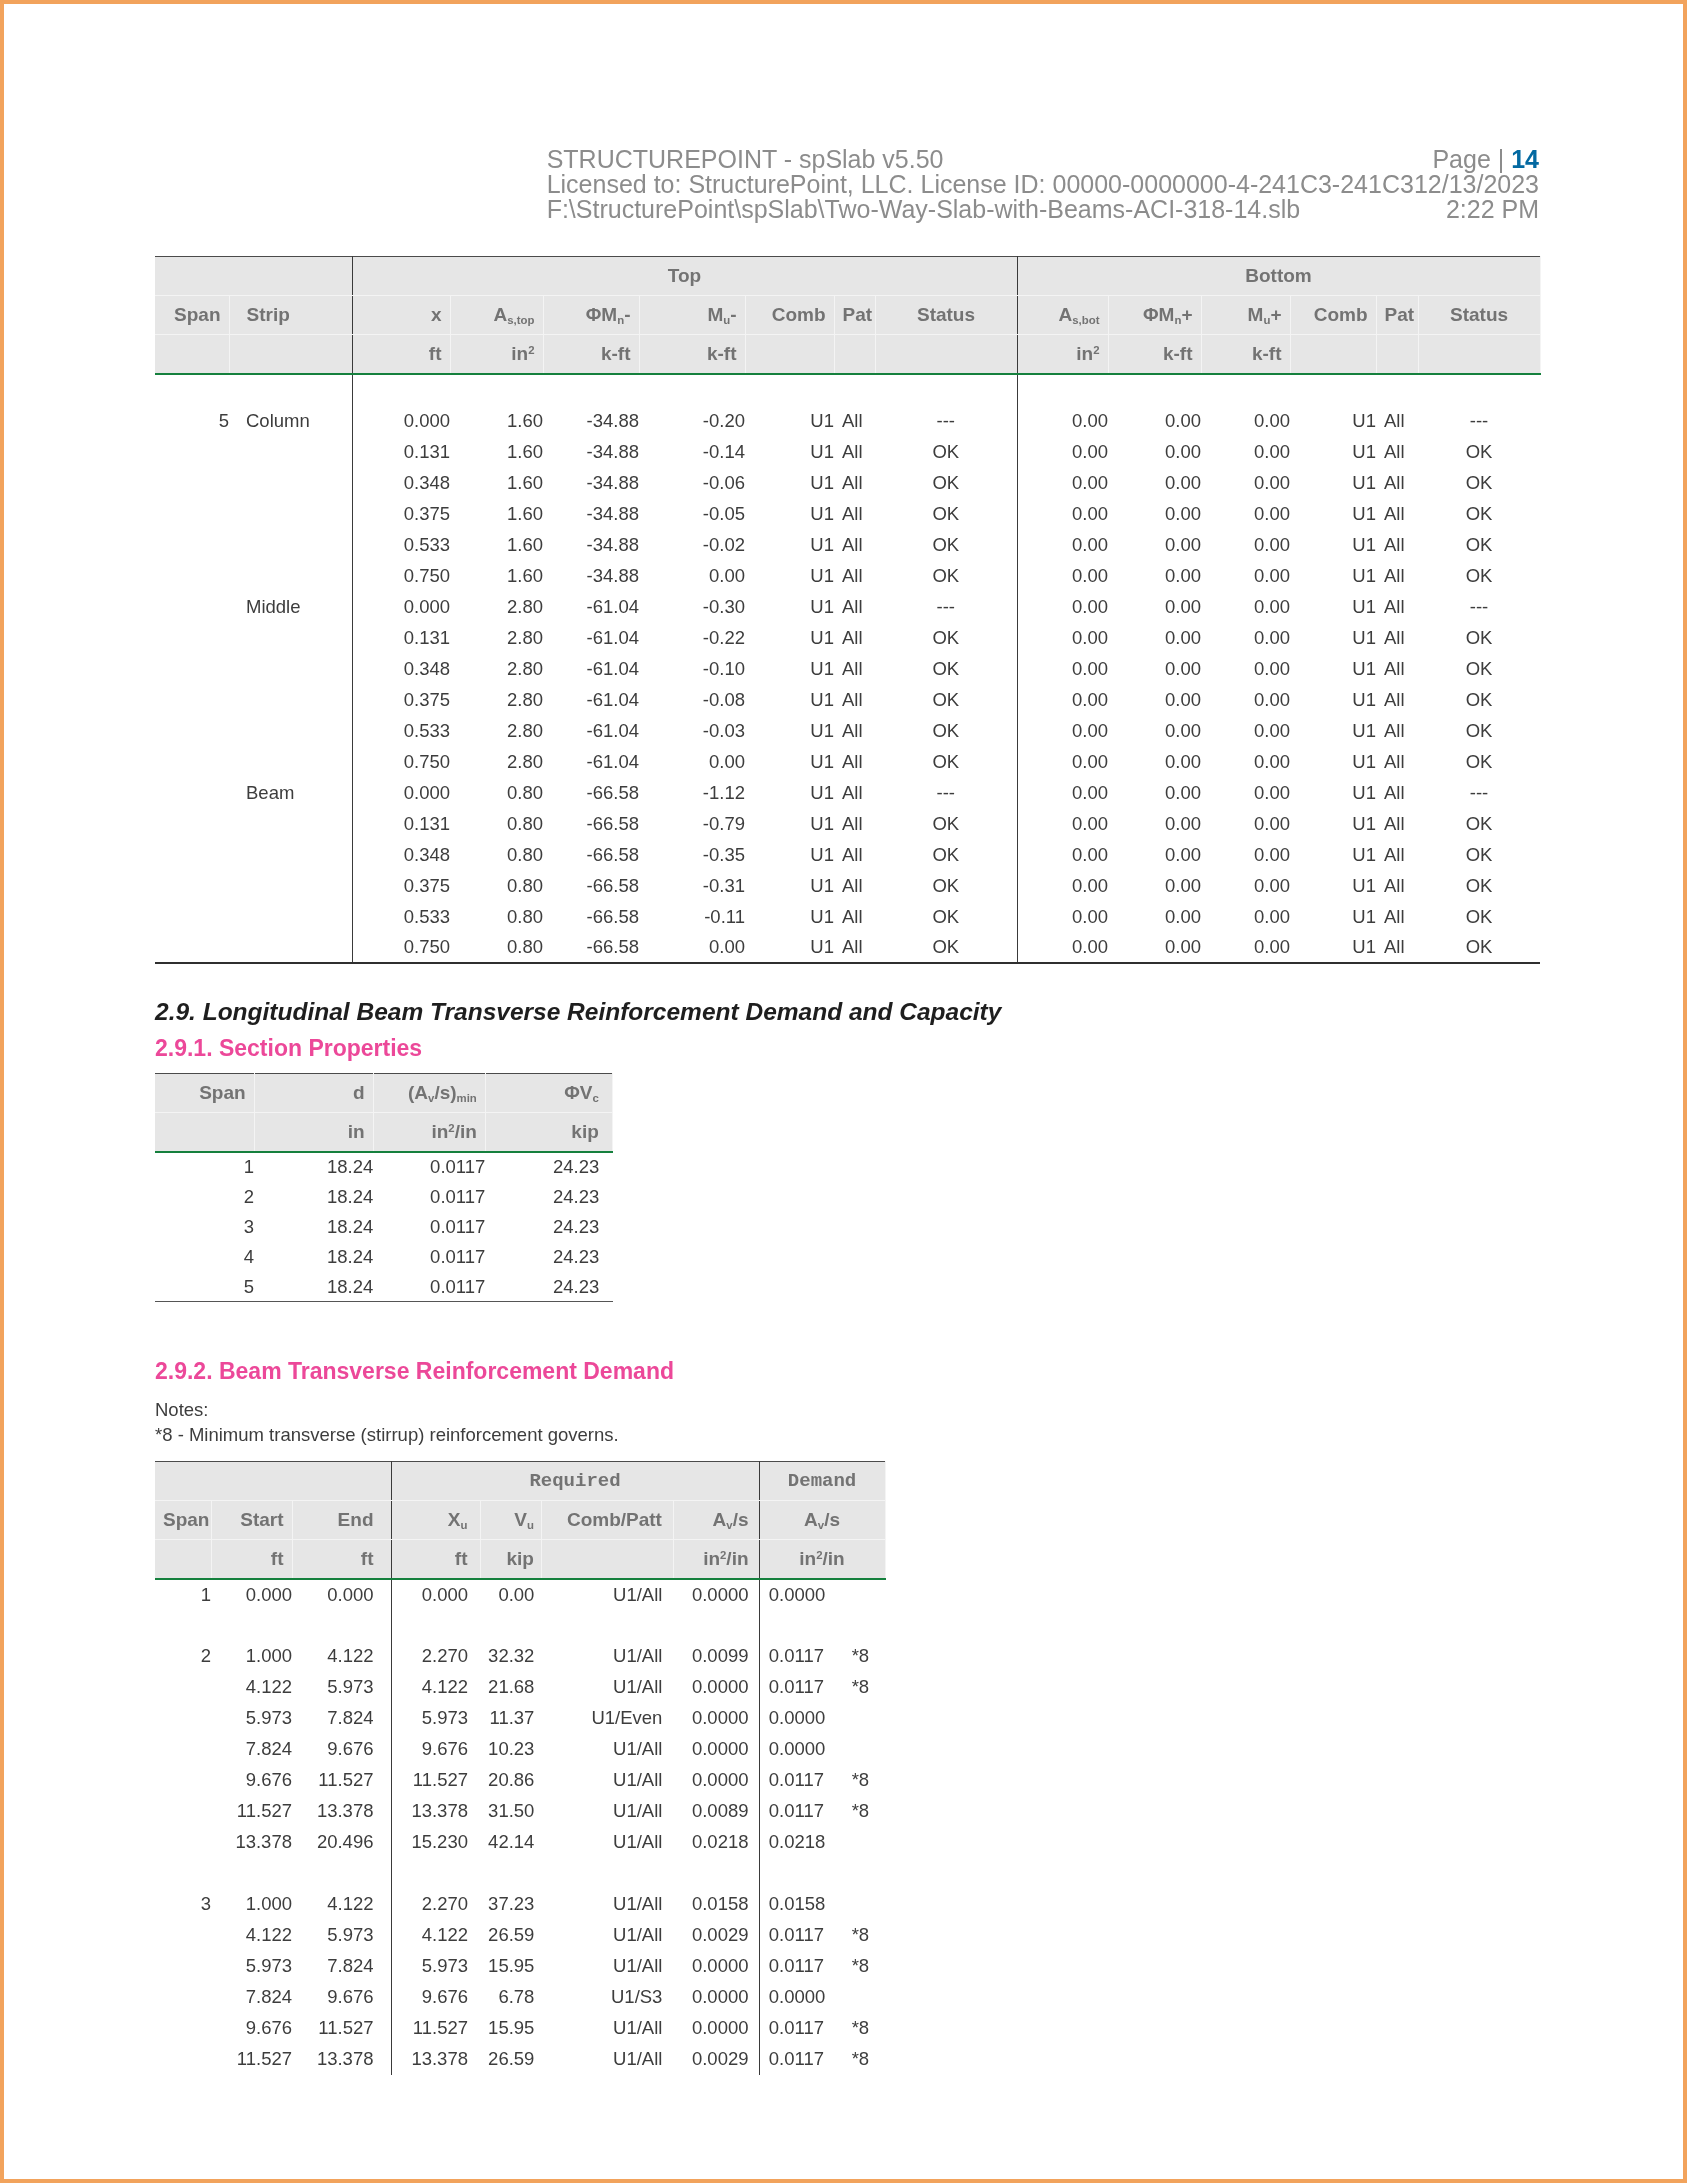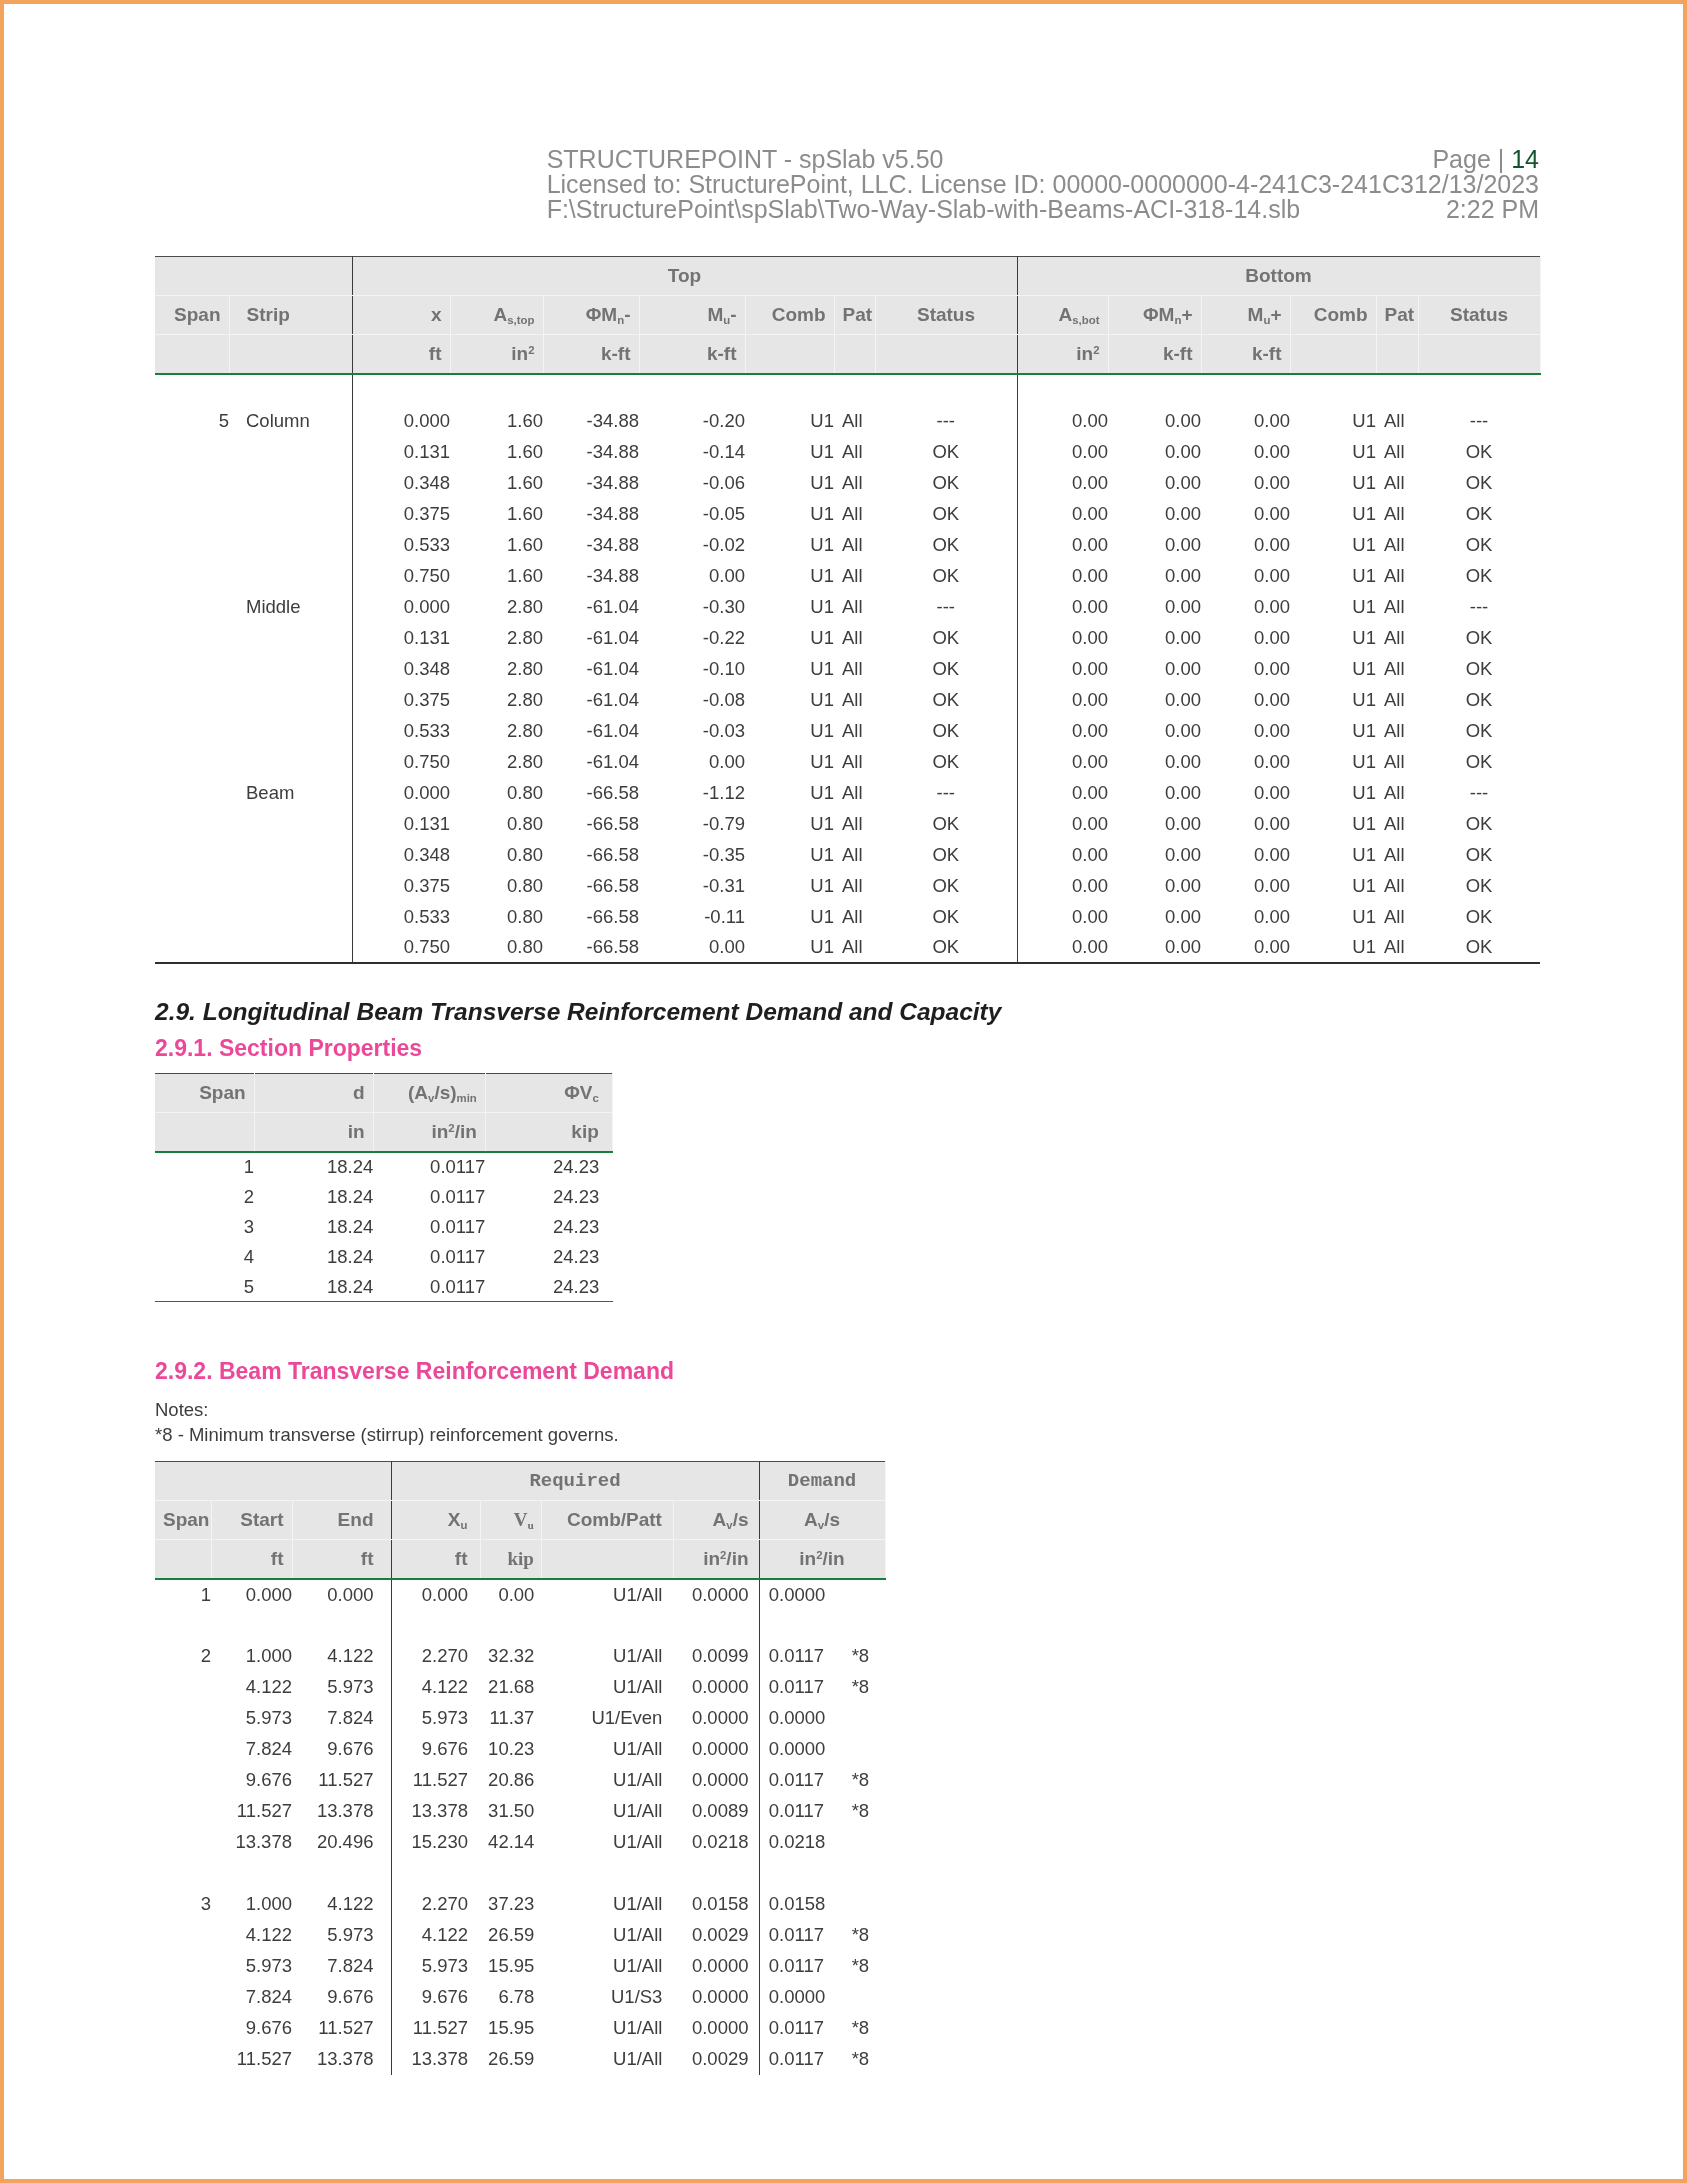--- a/index.html
+++ b/index.html
@@ -3,33 +3,33 @@
 <meta charset="utf-8">
 <style>
   html,body{margin:0;padding:0;background:#fff;}
   body{font-family:"Liberation Sans",sans-serif;}
   .page{position:relative;box-sizing:border-box;width:1687px;height:2183px;background:#fff;
         border:4px solid #F2A35C;padding:143px 144px 0 151px;overflow:hidden;color:#3d3d3d;}
   
   .doc-header{display:flex;justify-content:flex-end;align-items:flex-start;
               color:#8c8c8c;font-size:25px;line-height:25px;margin-bottom:34px;}
   .doc-header .right{text-align:right;white-space:nowrap;}
-  .doc-header b{font-weight:normal;color:#14532d;}
+  .doc-header b{font-weight:bold;color:#0369a1;}
   
   table{border-collapse:collapse;table-layout:fixed;font-size:18.5px;}
   th{background:#E6E6E6;font-weight:bold;color:#737373;padding:8px;white-space:nowrap;
      border-right:0.7px solid #f4f4f4;border-bottom:0.7px solid #f4f4f4;font-size:19px;}
   td{padding:0;color:#3d3d3d;white-space:nowrap;overflow:hidden;}
   thead tr.g{height:38px;} thead tr.l{height:30px;} thead tr.u{height:25px;}
   tbody tr{height:31px;}
   thead tr.u th{border-bottom:2px solid #15803d;}
   .vr{border-right:1.3px solid #3a3a3a !important;}
   .tr{text-align:right;} .tl{text-align:left;} .tc{text-align:center;}
   .pl26{padding-left:17px;} .pl12{padding-left:8px;}
-  .pe{padding-right:17px;} .px{padding-right:12px;} .pv{padding-right:6.6px;font-family:Liberation Serif, serif;}
+  .pe{padding-right:17px;} .px{padding-right:12px;} .pv{padding-right:6.6px;}
   .pc{padding-right:10.6px;} .pa{padding-right:10px;} .p20{padding-right:13.2px;margin-left:44px;}
   sub{font-size:0.60em;vertical-align:-0.22em;}
   sup{font-size:0.60em;vertical-align:0.50em;}
   
   #t1{width:1384px;border-top:1.3px solid #4b4b4b;}
   #t1 tbody tr:last-child td{border-bottom:2px solid #2f2f2f;}
   #t1 td:nth-child(1){text-align:right;}
   #t1 td:nth-child(2){text-align:left;padding-left:17px;border-right:1.3px solid #3a3a3a;}
   #t1 td:nth-child(n+3):nth-child(-n+7){text-align:right;}
   #t1 td:nth-child(8){text-align:left;padding-left:8px;}

